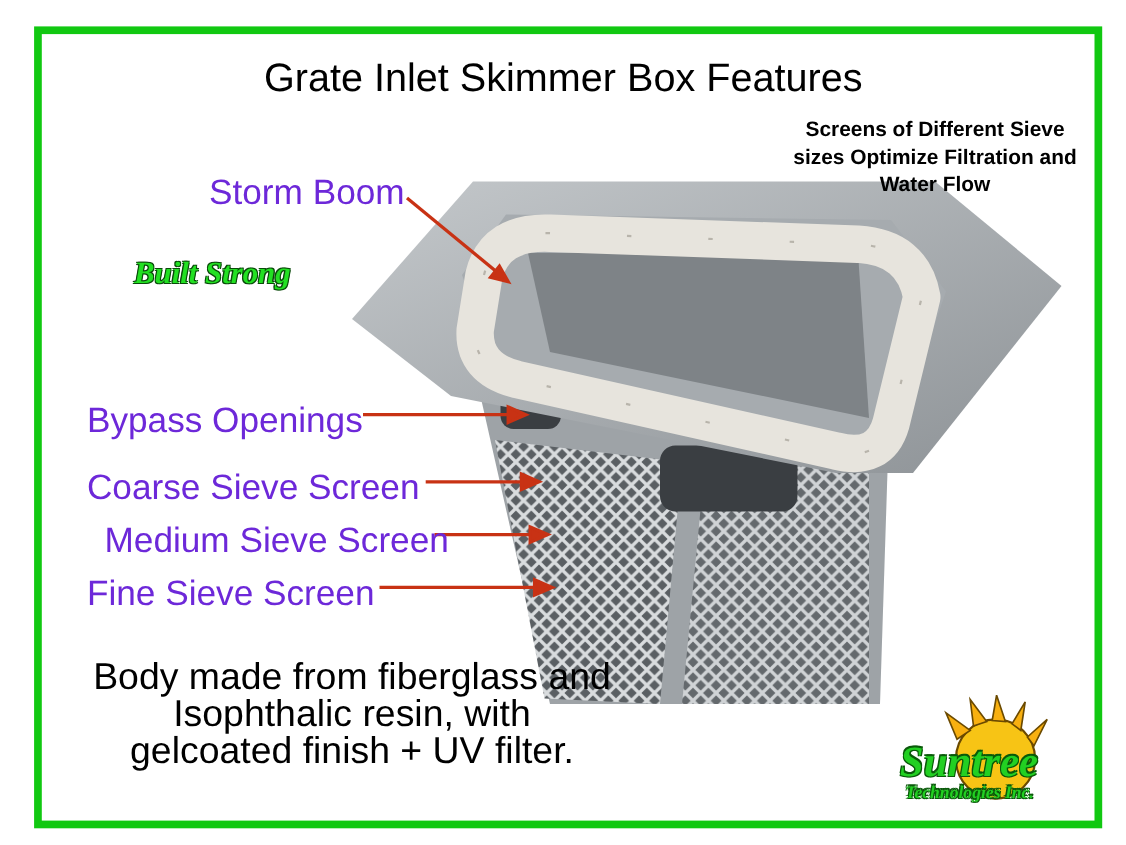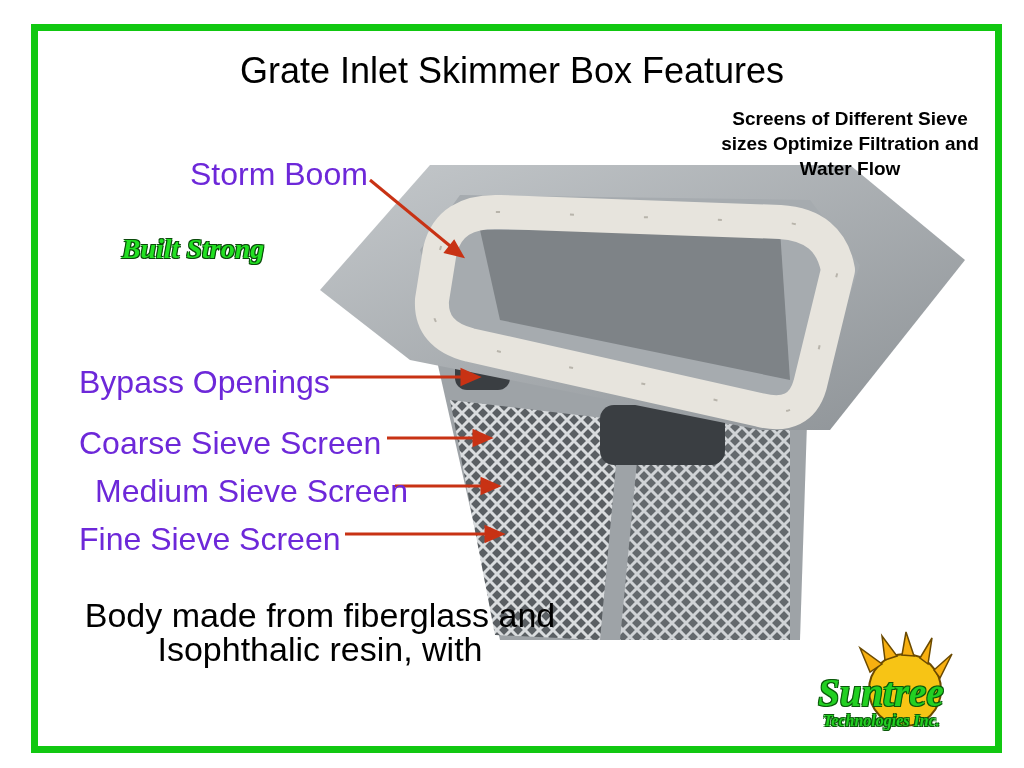--- a/index.html
+++ b/index.html
@@ -91,16 +91,17 @@
 <div class="label" style="left:79px; top:473px;margin-left:16px;">Medium Sieve Screen</div>
 <div class="label" style="left:79px; top:521px;">Fine Sieve Screen</div>
 
 <div class="slogan">
   <div>Built Strong</div>
 </div>
 
 <div class="body-text">
   <div>Body made from fiberglass and</div>
   <div>Isophthalic resin, with</div>
+  <div>gelcoated finish + UV filter.</div>
 </div>
 
 <div class="logo-name">Suntree</div>
 <div class="logo-sub">Technologies Inc.</div>
 
 </body></html>

